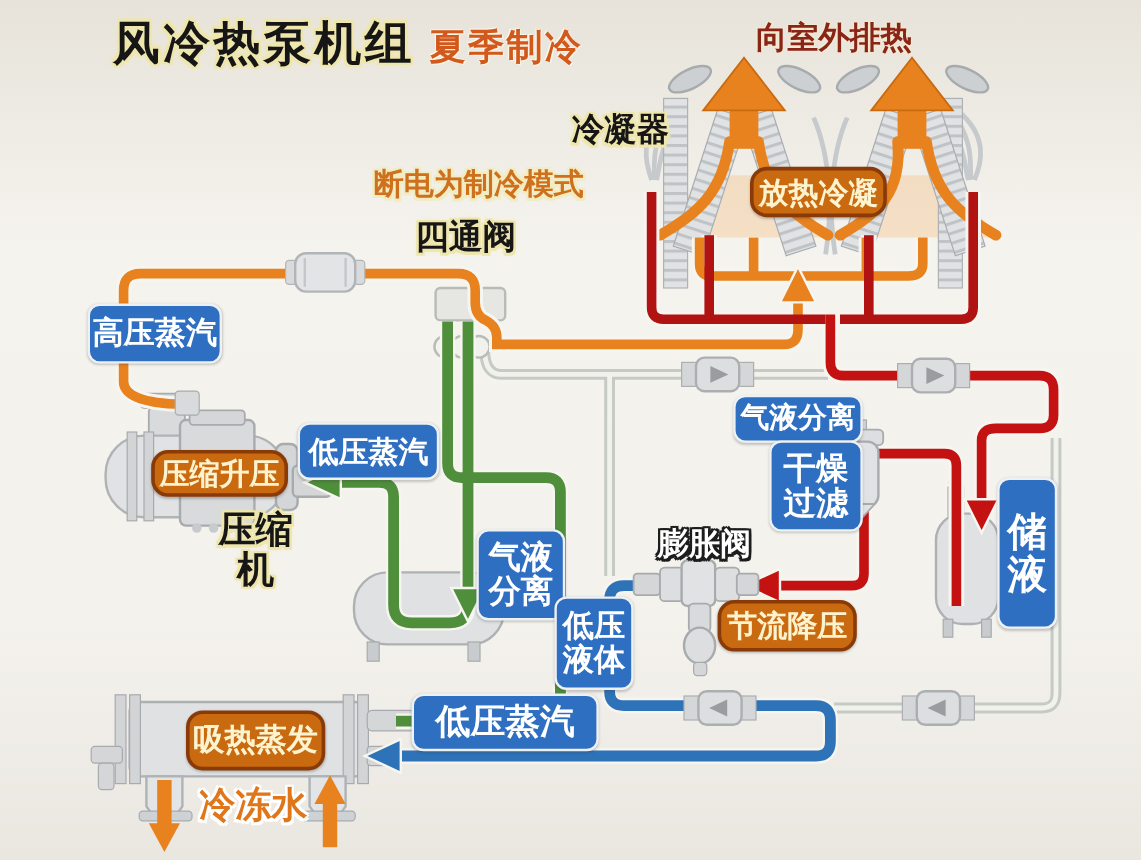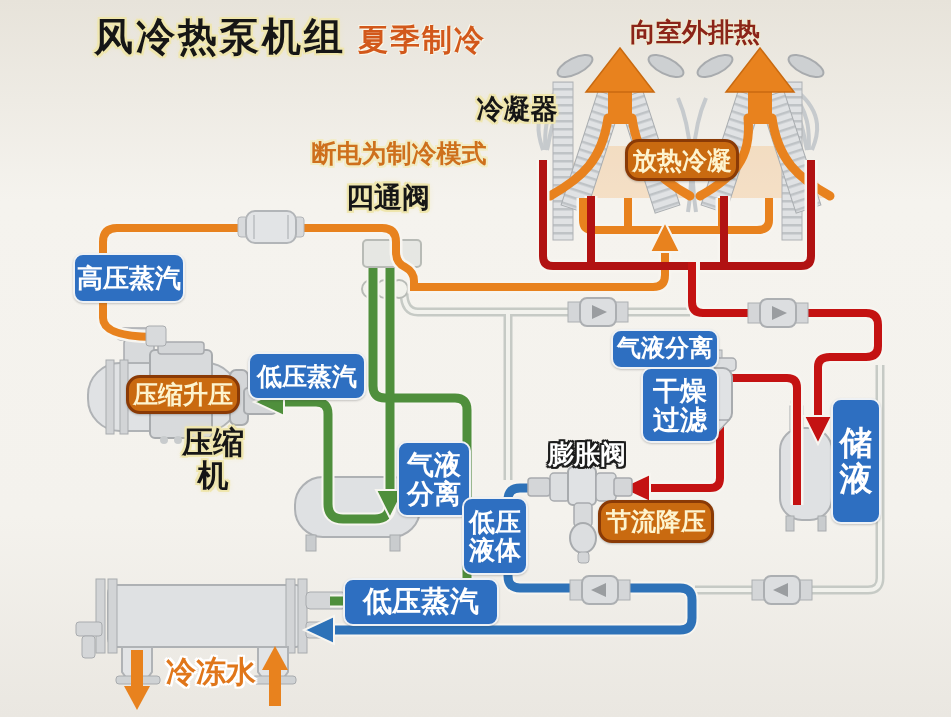--- a/index.html
+++ b/index.html
@@ -297,14 +297,15 @@
 <div class="lbl pill-blue" style="left:397px;top:441px;width:70px;height:72px;font-size:27px;">气液分离</div>
 <div class="lbl pill-blue" style="left:611px;top:329px;width:104px;height:36px;font-size:24px;">气液分离</div>
 <div class="lbl pill-blue" style="left:641px;top:367px;width:74px;height:72px;font-size:27px;">干燥过滤</div>
 <div class="lbl pill-blue" style="left:462px;top:497px;width:62px;height:74px;font-size:26px;">低压液体</div>
 <div class="lbl pill-blue" style="left:831px;top:398px;width:46px;height:122px;font-size:33px;">储液</div>
 <div class="lbl pill-blue" style="left:343px;top:578px;width:152px;height:44px;font-size:29px;">低压蒸汽</div>
 
 <div class="lbl pill-orange" style="left:625px;top:139px;width:108px;height:36px;font-size:25px;">放热冷凝</div>
 <div class="lbl pill-orange" style="left:126px;top:375px;width:108px;height:33px;font-size:25px;text-align:right;">压缩升压</div>
 <div class="lbl pill-orange" style="left:598px;top:500px;width:110px;height:37px;font-size:25px;">节流降压</div>
+<div class="lbl pill-orange" style="left:155px;top:592px;width:110px;height:44px;font-size:26px;">吸热蒸发</div>
 
 </div>
 
 </body></html>

